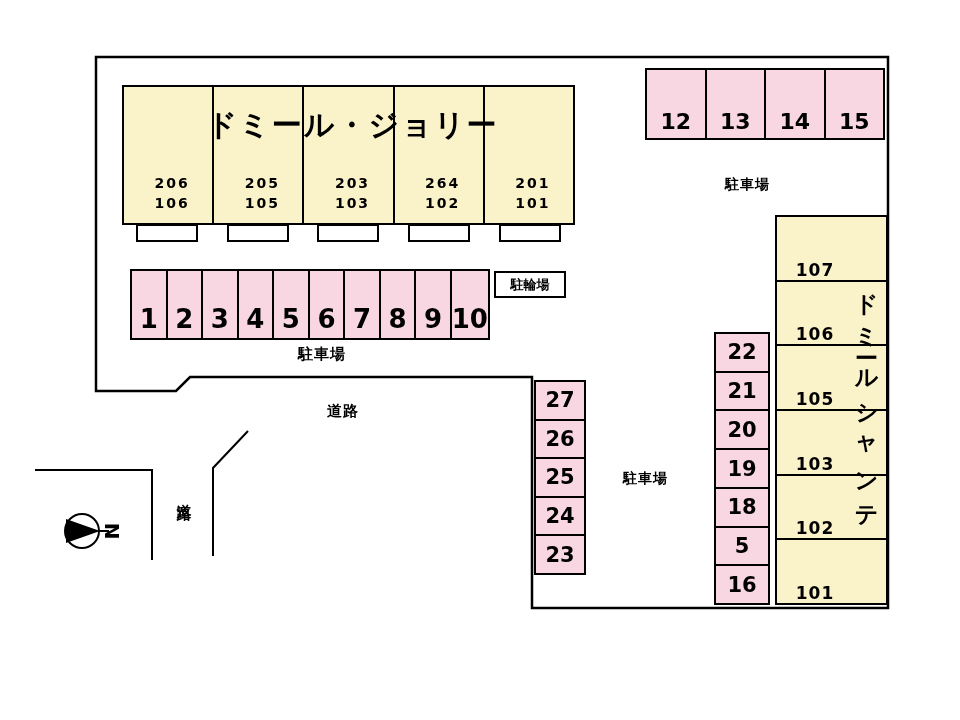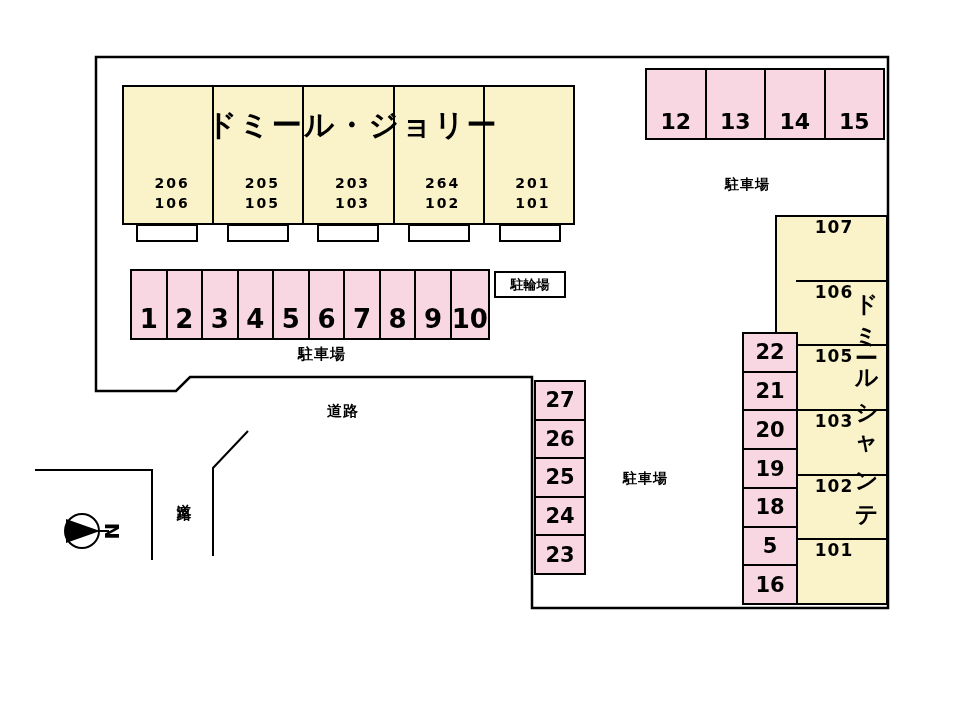--- a/index.html
+++ b/index.html
@@ -22,21 +22,21 @@
   .jolie { display:flex; background:var(--building,#faf2c8); border:2px solid var(--line,#000); }
   .jolie .jcell { flex:1; position:relative; border-right:2px solid var(--line,#000); }
   .jolie .jcell:last-child { border-right:none; }
   .unit-label { position:absolute; bottom:10px; left:0; right:0; text-align:center;
                 font-size:14px; font-weight:600; letter-spacing:2px; line-height:20px;padding-left:8px; }
   .jolie-title { position:absolute; top:18px; left:0; right:0; text-align:center;
                  font-size:30px; font-weight:bold; letter-spacing:2px; white-space:nowrap;margin-left:8px; }
 
   
   .chante { display:flex; flex-direction:column; background:var(--building,#faf2c8); border:2px solid var(--line,#000); }
-  .chante .ccell { flex:1; border-bottom:2px solid var(--line,#000); display:flex; align-items:flex-start;margin-left:19px; }
+  .chante .ccell { flex:1; border-bottom:2px solid var(--line,#000); display:flex; align-items:flex-end; }
   .chante .ccell:last-child { border-bottom:none; }
   .room-label { width:76px; text-align:center; font-size:17px; font-weight:600; letter-spacing:1px; }
   .chante-title { position:absolute; top:60px; right:3px; height:300px; writing-mode:vertical-rl;
                   font-size:23px; font-weight:bold; letter-spacing:8px; white-space:nowrap; }
 
   .entrance { position:absolute; width:62px; height:18px; top:224px; background:#fff; border:2px solid var(--line,#000); }
 
   .whitebox { background:#fff; border:2px solid var(--line,#000); display:flex; align-items:center; justify-content:center;
               font-size:13px; font-weight:bold; }
 
@@ -195,21 +195,21 @@
 
       <div class="ccell">
         <div class="room-label">102</div>
       </div>
 
       <div class="ccell">
         <div class="room-label">101</div>
       </div>
     </div>
 
-  <div class="abs pcol" style="left:742px; top:332px; width:56px; height:273px; font-size:21px;">
+  <div class="abs pcol" style="left:714px; top:332px; width:56px; height:273px; font-size:21px;">
 
       <div class="cell">
         <span>22</span>
       </div>
 
       <div class="cell">
         <span>21</span>
       </div>
 
       <div class="cell">

